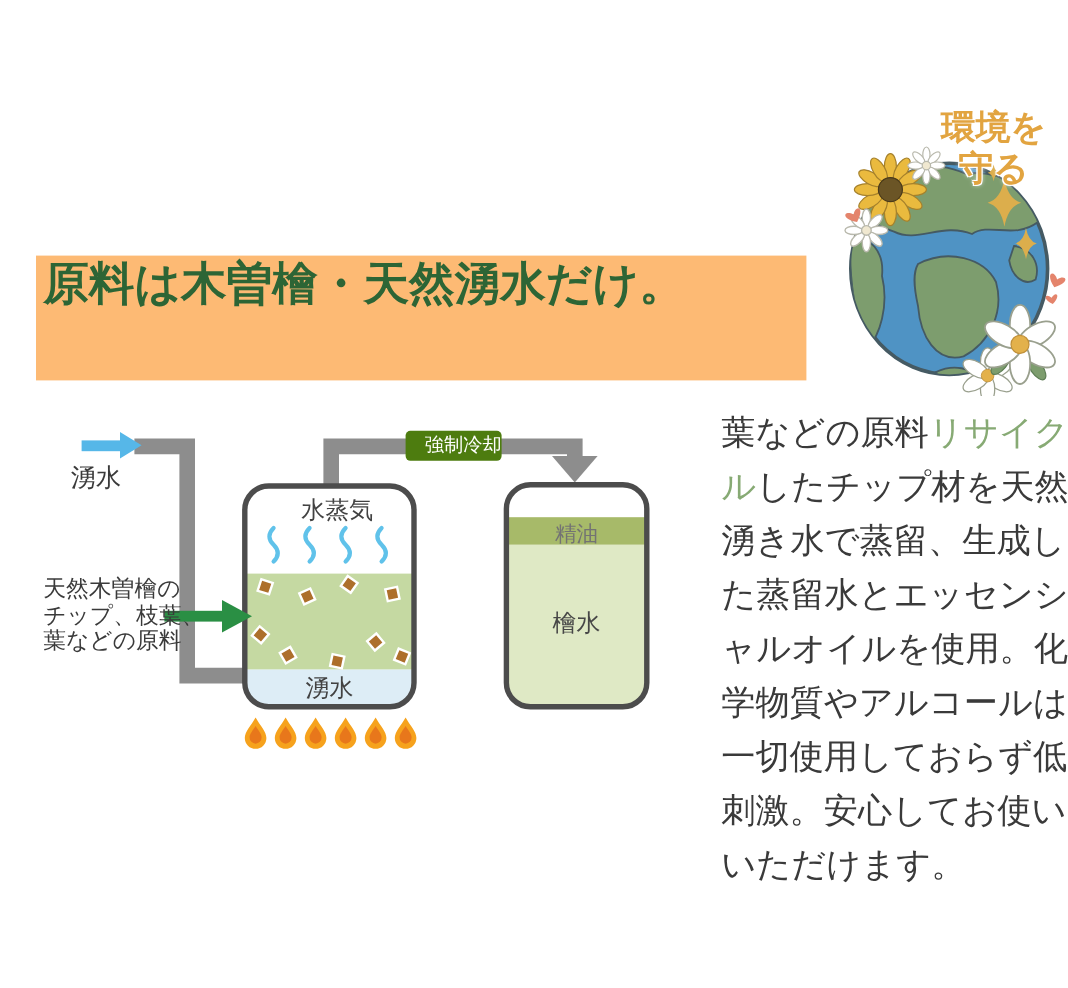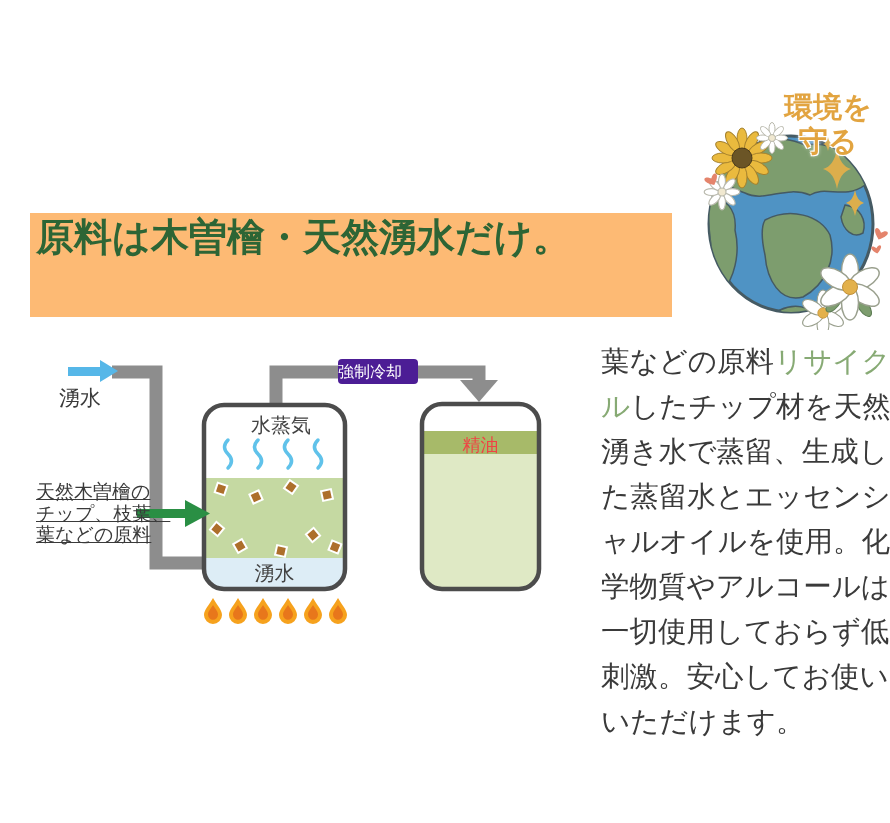--- a/index.html
+++ b/index.html
@@ -18,29 +18,29 @@
             font-size:29px; line-height:34px; font-weight:bold; color:#e2a440;
             text-shadow:-1px -1px 0 #fff,1px -1px 0 #fff,-1px 1px 0 #fff,1px 1px 0 #fff,0 0 4px #fff;margin-top:18px; }
   .sdgs { position:absolute; left:735px; top:207px; width:125px; text-align:center;
           font-size:31px; font-weight:bold; color:#e8a33c; letter-spacing:2px;
           text-shadow:0 0 3px rgba(255,255,255,.85), 1px 1px 0 rgba(255,255,255,.6); }
   .badge-svg { position:absolute; left:685px; top:115px; }
 
   
   .dlabel { position:absolute; color:#3a3a3a; }
   .spring-src { left:40px; top:384px; width:80px; text-align:center; font-size:21px; }
-  .input-label { left:36px; top:481px; font-size:19px; line-height:21.5px; white-space:pre-line;text-decoration:underline; }
+  .input-label { left:36px; top:481px; font-size:19px; line-height:21.5px; white-space:pre-line; }
   .ingredients { left:16px; top:560px; font-size:19px; line-height:20.5px; white-space:pre-line; }
   .steam-lb { left:203px; top:412px; width:156px; text-align:center; font-size:20px; color:#424242; }
   .material-lb { left:203px; top:499px; width:143px; text-align:center; font-size:19px; line-height:21px;
                  color:#4f4f4f; white-space:pre-line; }
   .water-lb { left:203px; top:560px; width:143px; text-align:center; font-size:20px; color:#424242; }
-  .cooling { left:338px; top:359px; width:80px; height:25px; background:#4c1d95; border-radius:4px;
-             color:#fff; font-size:16px; line-height:25px; text-align:left; }
-  .oil-lb { left:422px; top:433px; width:117px; text-align:center; font-size:18px; color:#ef4444; }
+  .cooling { left:338px; top:359px; width:80px; height:25px; background:#4d7c0f; border-radius:4px;
+             color:#fff; font-size:16px; line-height:25px; text-align:right; }
+  .oil-lb { left:422px; top:433px; width:117px; text-align:center; font-size:18px; color:#737373; }
   .hwater-lb { left:422px; top:506px; width:117px; text-align:center; font-size:20px; color:#474747; }
 
   .diagram-svg { position:absolute; left:0; top:330px; }
 
   
   .descr { position:absolute; left:601px; top:339px; width:292px;
            font-size:28.5px; line-height:45px; color:#3a3a3a; text-align:left; }
   .descr .hl { color:#87aa74; }
 </style>
 </head>
@@ -248,16 +248,17 @@
   </svg>
 
   <div class="dlabel spring-src">湧水</div>
   <div class="dlabel input-label">天然木曽檜の
 チップ、枝葉、
 葉などの原料</div>
   <div class="dlabel steam-lb">水蒸気</div>
   <div class="dlabel water-lb">湧水</div>
   <div class="dlabel cooling">強制冷却</div>
   <div class="dlabel oil-lb">精油</div>
+  <div class="dlabel hwater-lb">檜水</div>
 
   <div class="descr"><span>葉などの原料</span><span class="hl">リサイクル</span><span>したチップ材を天然湧き水で蒸留、生成した蒸留水とエッセンシャルオイルを使用。化学物質やアルコールは一切使用しておらず低刺激。安心してお使いいただけます。</span></div>
 
 </div>
 
 </body></html>

